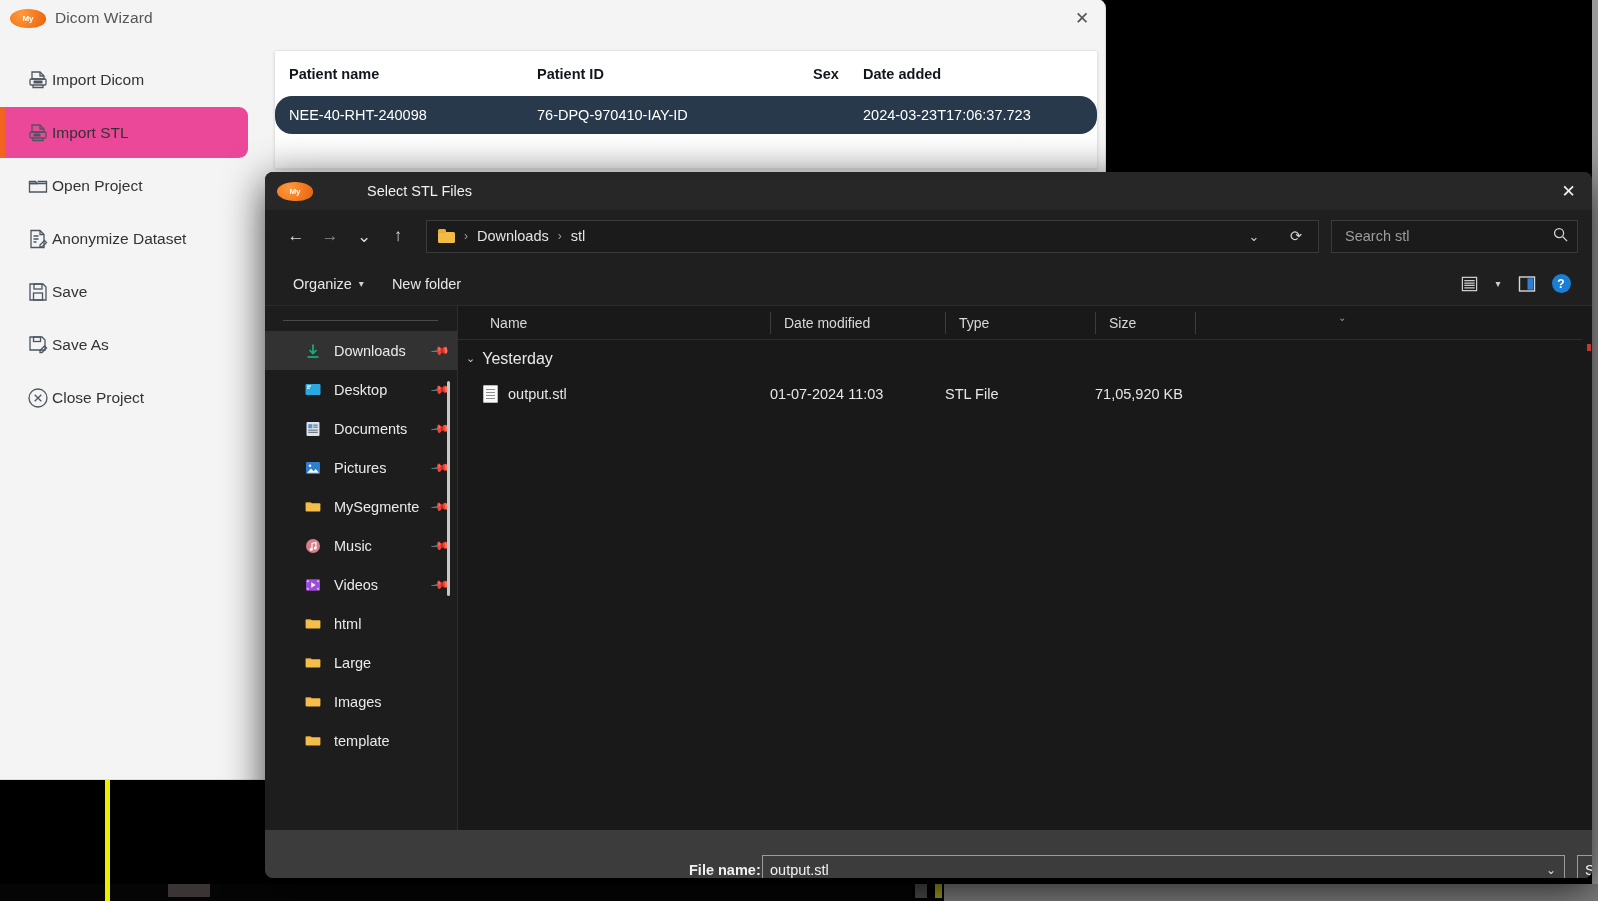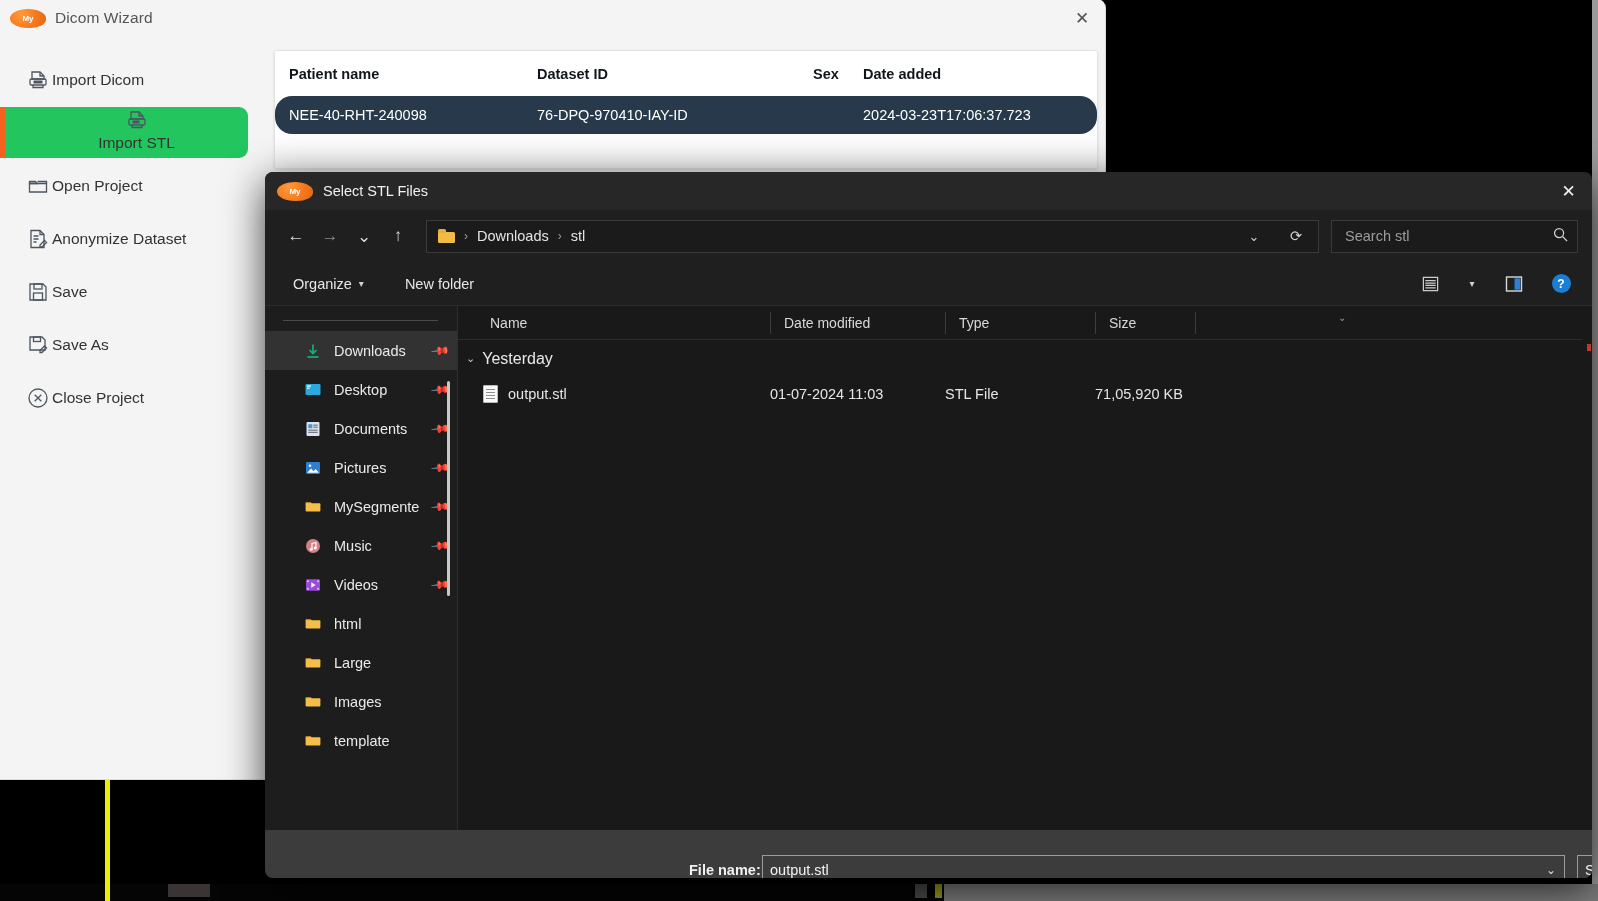--- a/index.html
+++ b/index.html
@@ -37,21 +37,21 @@
   #app-title-text{font-size:15.5px;color:#555;letter-spacing:.1px;}
   #app-close{position:absolute;right:0;top:0;width:46px;height:36px;display:flex;align-items:center;justify-content:center;color:#555;font-size:17px;}
 
   #app-body{display:flex;height:743px;}
   #app-sidebar{width:265px;padding-top:18px;box-sizing:border-box;}
   .side-item{
     position:relative;height:51px;margin:0 17px 2px 0;border-radius:0 9px 9px 0;
     display:flex;align-items:center;gap:1px;padding-left:25px;box-sizing:border-box;
     color:#333;font-size:15.5px;
   }
-  .side-item.active{background:#22c55e;flex-direction:column;}
+  .side-item.active{background:#ec4899;}
   .side-item.active::before{content:"";position:absolute;left:0;top:0;bottom:0;width:5px;background:#f4621f;}
   .side-ico{width:26px;height:26px;flex:0 0 26px;display:flex;align-items:center;justify-content:center;color:#4c5560;}
   .side-ico svg{display:block;}
 
   #app-main{flex:1;position:relative;background:#f4f4f4;}
   #patient-table{
     position:absolute;left:9px;top:14px;width:822px;background:#fff;
     border:1px solid #e3e3e3;border-radius:3px;overflow:hidden;
     box-shadow:0 1px 3px rgba(0,0,0,.10);
   }
@@ -65,21 +65,21 @@
   #patient-empty{height:34px;background:linear-gradient(#ffffff,#f3f3f3);}
 
   
   #file-dialog{
     position:absolute;left:265px;top:172px;width:1327px;height:706px;
     background:#1e1e1e;border-radius:8px;overflow:hidden;
     box-shadow:0 10px 40px rgba(0,0,0,.75);
     color:#e8e8e8;
   }
   #fd-titlebar{height:38px;background:#272727;display:flex;align-items:center;padding-left:12px;gap:10px;position:relative;}
-  #fd-title-text{font-size:14.5px;color:#f0f0f0;}
+  #fd-title-text{font-size:14.5px;color:#f0f0f0;margin-left:44px;}
   #fd-close{position:absolute;right:0;top:0;width:47px;height:38px;display:flex;align-items:center;justify-content:center;color:#eee;font-size:17px;}
 
   #fd-navbar{height:52px;background:#1f1f1f;display:flex;align-items:center;padding:0 14px;gap:0;}
   .navbtn{width:34px;height:32px;display:flex;align-items:center;justify-content:center;color:#d8d8d8;font-size:17px;}
   .navbtn.dim{color:#8a8a8a;}
   #fd-addressbar{
     flex:1;height:33px;margin-left:11px;border:1px solid #3a3a3a;background:#1b1b1b;
     display:flex;align-items:center;padding:0 4px 0 11px;box-sizing:border-box;font-size:14.5px;color:#e4e4e4;gap:7px;
   }
   .folder-ico{width:17px;height:14px;position:relative;flex:0 0 17px;}
@@ -88,21 +88,21 @@
   .crumb-sep{color:#9b9b9b;font-size:12px;margin:0 2px;}
   #addr-chevron{margin-left:auto;width:34px;height:31px;display:flex;align-items:center;justify-content:center;color:#cfcfcf;font-size:13px;}
   #addr-refresh{width:36px;height:31px;display:flex;align-items:center;justify-content:center;color:#d5d5d5;}
   #fd-searchbox{
     width:247px;height:33px;margin-left:12px;border:1px solid #3a3a3a;background:#1b1b1b;
     display:flex;align-items:center;padding:0 8px 0 11px;box-sizing:border-box;
   }
   #fd-search-input{flex:1;background:transparent;border:0;outline:none;color:#e0e0e0;font-size:14.5px;font-family:"Liberation Sans",sans-serif;}
   #fd-search-input::placeholder{color:#9d9d9d;}
 
-  #fd-cmdbar{height:43px;background:#1f1f1f;display:flex;align-items:center;padding:0 16px;gap:17px;border-bottom:1px solid #2b2b2b;}
+  #fd-cmdbar{height:43px;background:#1f1f1f;display:flex;align-items:center;padding:0 16px;gap:4px;border-bottom:1px solid #2b2b2b;}
   .cmdbtn{height:30px;display:flex;align-items:center;gap:7px;padding:0 12px;font-size:14.5px;color:#e6e6e6;}
   .cmd-spacer{flex:1;}
   .tool-ico{width:30px;height:28px;display:flex;align-items:center;justify-content:center;}
 
   #fd-content{display:flex;height:524px;}
   #fd-sidebar{width:193px;background:#1d1d1d;position:relative;padding-top:5px;box-sizing:border-box;overflow:hidden;}
   #fd-side-divider{height:1px;background:#4a4a4a;margin:9px 20px 10px 18px;}
   .fs-item{height:39px;display:flex;align-items:center;padding-left:38px;padding-right:10px;gap:12px;font-size:14.5px;color:#eaeaea;box-sizing:border-box;}
   .fs-item.active{background:#323232;}
   .fs-ico{width:19px;height:19px;flex:0 0 19px;display:flex;align-items:center;justify-content:center;}
@@ -255,21 +255,21 @@
         <span>Close Project</span>
       </div>
 
     </div>
 
     <div id="app-main">
       <div id="patient-table">
 
         <div id="patient-head">
           <div class="pc-name">Patient name</div>
-          <div class="pc-id">Dataset ID</div>
+          <div class="pc-id">Patient ID</div>
           <div class="pc-sex">Sex</div>
           <div class="pc-date">Date added</div>
         </div>
 
         <div class="ptr sel">
           <div class="pc-name">NEE-40-RHT-240098</div>
           <div class="pc-id">76-DPQ-970410-IAY-ID</div>
           <div class="pc-sex"></div>
           <div class="pc-date">2024-03-23T17:06:37.723</div>
         </div>

